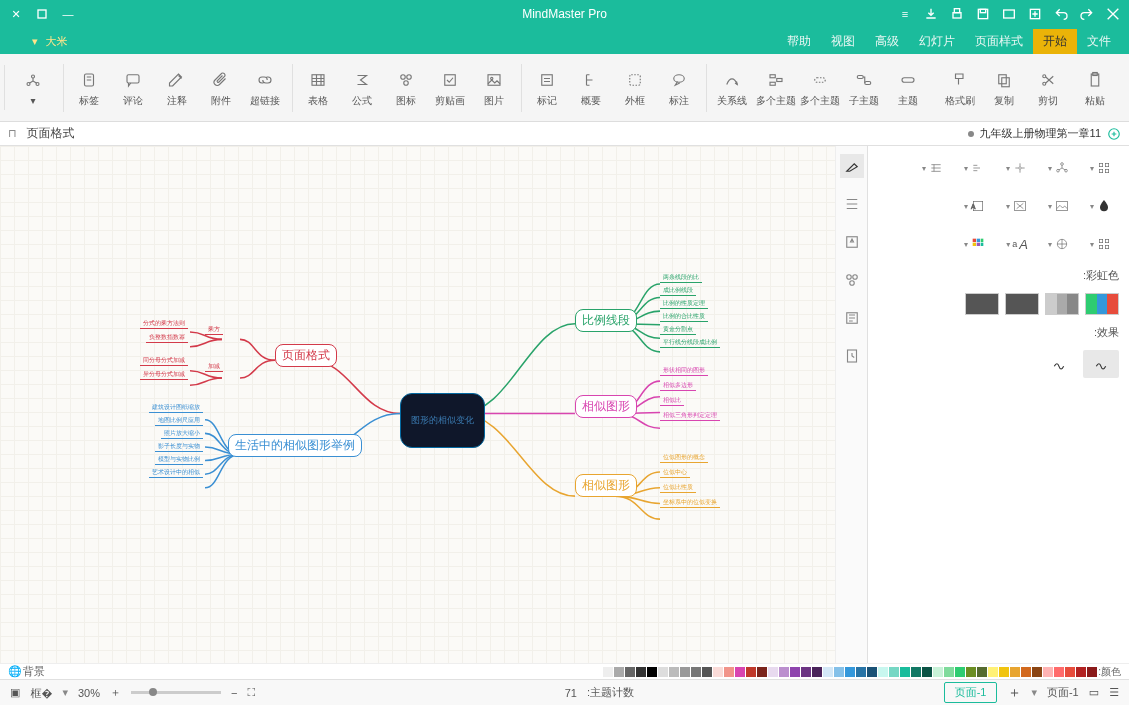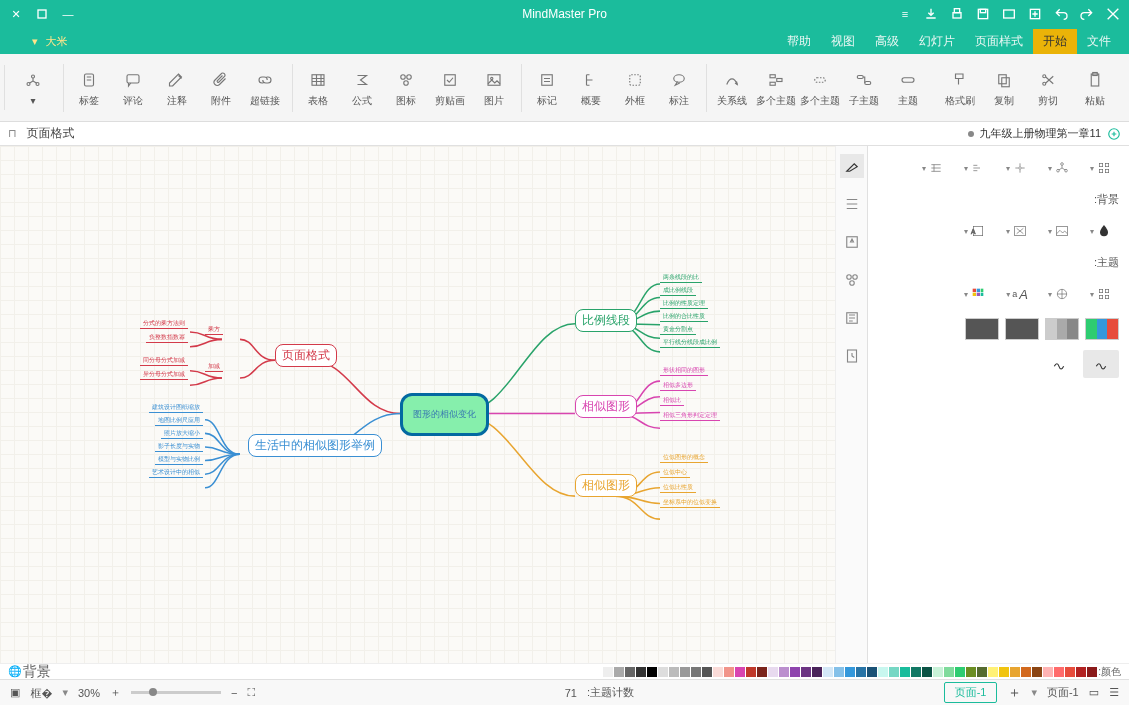--- a/index.html
+++ b/index.html
@@ -50,31 +50,31 @@
 .pbtn .caret { font-size: 8px; color: #888; }
 .plabel { font-size: 11px; color: #555; text-align: right; }
 .swatch-row { display: flex; gap: 6px; }
 .swatch { width: 34px; height: 22px; border: 1px solid #ccc; background: #fff; cursor: pointer; display: flex; }
 .swatch.active { background: #ddd; }
 .swatch div { flex: 1; }
 
 
 .mindmap { position: absolute; inset: 0; direction: ltr; }
 .node { position: absolute; font-size: 7px; padding: 2px 6px; border-radius: 8px; white-space: nowrap; background: #fff; }
-.node.center { background: #86efac; border: 3px solid #0369a1; color: #3a7ab0; font-size: 9px; padding: 12px 10px; border-radius: 12px; }
+.node.center { background: #0f172a; border: 1px solid #0369a1; color: #3a7ab0; font-size: 9px; padding: 20px 10px; border-radius: 12px; }
 .node.sub { border: 1px solid currentColor; font-size: 12px; }
 .leaf { position: absolute; font-size: 6px; color: #888; white-space: nowrap; border-bottom: 1px solid currentColor; padding: 0 3px; }
 svg.links { position: absolute; inset: 0; width: 100%; height: 100%; pointer-events: none; }
 svg.links path { fill: none; stroke-width: 1.5; }
 
 
 .color-strip { height: 16px; background: #fff; display: flex; align-items: center; padding: 0 8px; gap: 1px; direction: rtl; border-top: 1px solid #eee; position: absolute; bottom: 26px; left: 0; right: 0; }
 .color-strip .cl { font-size: 10px; color: #666; margin-left: 0; }
 .color-strip .sw { width: 10px; height: 10px; cursor: pointer; }
-.color-strip .bg-lbl { margin-right: auto; font-size: 14px; color: #666; }
+.color-strip .bg-lbl { margin-right: auto; font-size: 11px; color: #666; }
 
 
 .status-bar { height: 26px; background: #f8f8f8; border-top: 1px solid #e0e0e0; display: flex; align-items: center; padding: 0 10px; justify-content: space-between; direction: rtl; position: absolute; bottom: 0; left: 0; right: 0; }
 .status-bar .sgroup { display: flex; align-items: center; gap: 10px; font-size: 11px; color: #555; }
 .status-bar .page-tab { border: 1px solid #1bbc9c; color: #1bbc9c; padding: 2px 10px; border-radius: 2px; }
 .status-bar .slider { width: 90px; height: 3px; background: #ccc; position: relative; }
 .status-bar .slider .thumb { position: absolute; width: 8px; height: 8px; background: #888; border-radius: 50%; top: -3px; left: 20%; }
 .isvg { width: 18px; height: 18px; }
 </style>
 </head>
@@ -484,21 +484,21 @@
       <div class="leaf" style="left:660px;top:235px;color:#d845b0">相似多边形</div>
       <div class="leaf" style="left:660px;top:250px;color:#d845b0">相似比</div>
       <div class="leaf" style="left:660px;top:265px;color:#d845b0">相似三角形判定定理</div>
 
       <div class="leaf" style="left:660px;top:307px;color:#e8a530">位似图形的概念</div>
       <div class="leaf" style="left:660px;top:322px;color:#e8a530">位似中心</div>
       <div class="leaf" style="left:660px;top:337px;color:#e8a530">位似比性质</div>
       <div class="leaf" style="left:660px;top:352px;color:#e8a530">坐标系中的位似变换</div>
 
       <div class="node sub" style="left:275px;top:198px;color:#d33a4a">页面格式</div>
-      <div class="node sub" style="left:248px;top:288px;color:#3a8fd3">生活中的相似图形举例</div>
+      <div class="node sub" style="left:228px;top:288px;color:#3a8fd3">生活中的相似图形举例</div>
 
       <div class="leaf" style="right:612px;top:179px;color:#d33a4a;text-align:right">乘方</div>
       <div class="leaf" style="right:612px;top:216px;color:#d33a4a">加减</div>
       <div class="leaf" style="right:647px;top:173px;color:#d33a4a">分式的乘方法则</div>
       <div class="leaf" style="right:647px;top:187px;color:#d33a4a">负整数指数幂</div>
       <div class="leaf" style="right:647px;top:210px;color:#d33a4a">同分母分式加减</div>
       <div class="leaf" style="right:647px;top:224px;color:#d33a4a">异分母分式加减</div>
 
       <div class="leaf" style="right:632px;top:257px;color:#3a8fd3">建筑设计图纸缩放</div>
       <div class="leaf" style="right:632px;top:270px;color:#3a8fd3">地图比例尺应用</div>
@@ -581,21 +581,20 @@
           <span class="caret">▾</span>
         </div>
       <div class="pbtn">
           <svg width="16" height="16" viewBox="0 0 24 24" stroke="#666" fill="none">
             <path d="M5 7h14M5 12h14M5 17h14M9 7v10"></path>
           </svg>
           <span class="caret">▾</span>
         </div>
     </div>
 
-    <div class="plabel">背景:</div>
     <div class="prow">
       <div class="pbtn">
           <svg width="16" height="16" viewBox="0 0 24 24" fill="#333">
             <path d="M12 3c-4 5-6 8-6 11a6 6 0 0012 0c0-3-2-6-6-11z"></path>
           </svg>
           <span class="caret">▾</span>
         </div>
       <div class="pbtn">
           <svg width="16" height="16" viewBox="0 0 24 24" stroke="#666" fill="none">
             <rect x="4" y="5" width="16" height="14"></rect>
@@ -612,21 +611,20 @@
         </div>
       <div class="pbtn">
           <svg width="16" height="16" viewBox="0 0 24 24" stroke="#666" fill="none">
             <rect x="5" y="5" width="14" height="14"></rect>
             <text x="8" y="16" font-size="10" fill="#666">A</text>
           </svg>
           <span class="caret">▾</span>
         </div>
     </div>
 
-    <div class="plabel">主题:</div>
     <div class="prow">
       <div class="pbtn">
           <svg width="16" height="16" viewBox="0 0 24 24" stroke="#666" fill="none">
             <rect x="5" y="5" width="5" height="5"></rect>
             <rect x="14" y="5" width="5" height="5"></rect>
             <rect x="5" y="14" width="5" height="5"></rect>
             <rect x="14" y="14" width="5" height="5"></rect>
           </svg>
           <span class="caret">▾</span>
         </div>
@@ -648,20 +646,21 @@
             <rect x="10" y="4" width="5" height="5" fill="#3498db"></rect>
             <rect x="16" y="4" width="4" height="5" fill="#2ecc71"></rect>
             <rect x="4" y="10" width="5" height="5" fill="#f1c40f"></rect>
             <rect x="10" y="10" width="5" height="5" fill="#9b59b6"></rect>
             <rect x="16" y="10" width="4" height="5" fill="#1abc9c"></rect>
           </svg>
           <span class="caret">▾</span>
         </div>
     </div>
 
+    <div class="plabel">彩虹色:</div>
     <div class="swatch-row">
       <div class="swatch">
           <div style="background:#e74c3c"></div>
           <div style="background:#3498db"></div>
           <div style="background:#2ecc71"></div>
         </div>
       <div class="swatch active">
           <div style="background:#888"></div>
           <div style="background:#aaa"></div>
           <div style="background:#ccc"></div>
@@ -671,20 +670,21 @@
           <div style="background:#555"></div>
           <div style="background:#555"></div>
         </div>
       <div class="swatch">
           <div style="background:#555"></div>
           <div style="background:#555"></div>
           <div style="background:#555"></div>
         </div>
     </div>
 
+    <div class="plabel">效果:</div>
     <div class="prow">
       <div class="pbtn" style="background:#e8e8e8">
           <svg width="18" height="14" viewBox="0 0 24 24" stroke="#333" stroke-width="2" fill="none">
             <path d="M4 16c3-6 6-6 8 0s5 6 8 0"></path>
           </svg>
         </div>
       <div class="pbtn">
           <svg width="18" height="14" viewBox="0 0 24 24" stroke="#333" stroke-width="2" fill="none">
             <path d="M4 16c3-6 6-6 8 0s5 6 8 0"></path>
           </svg>

